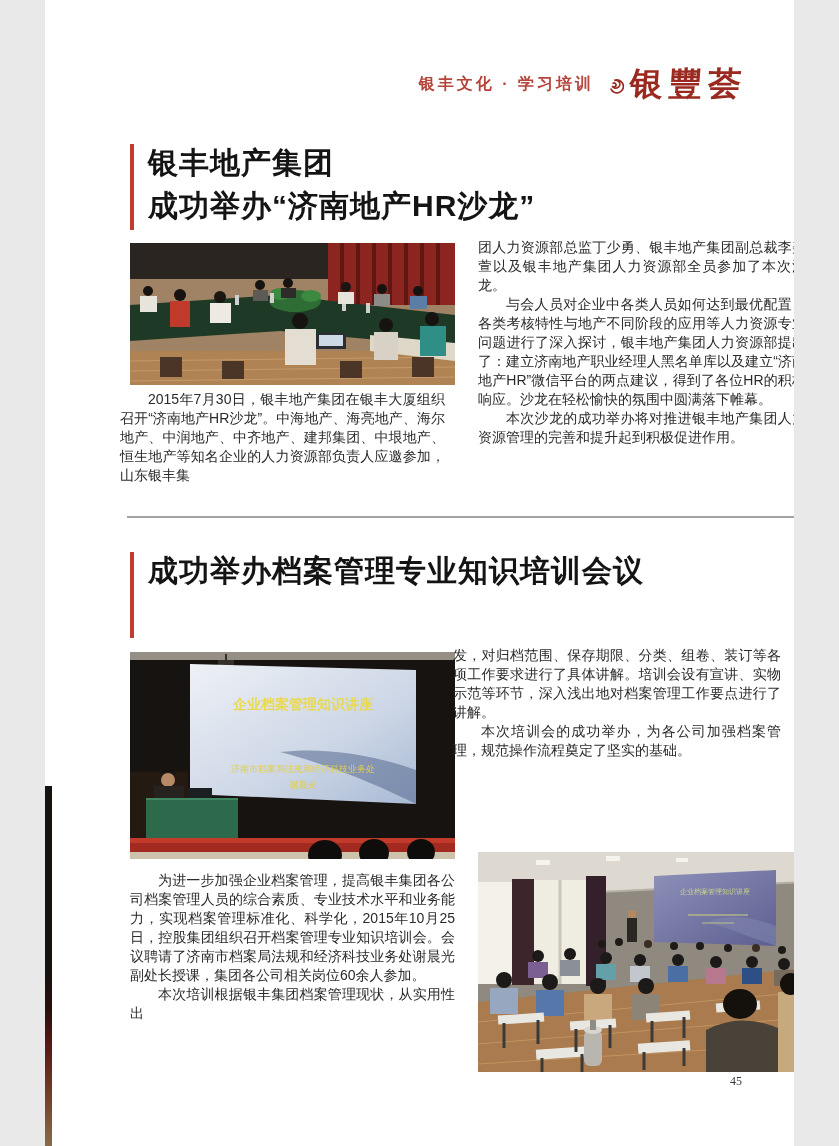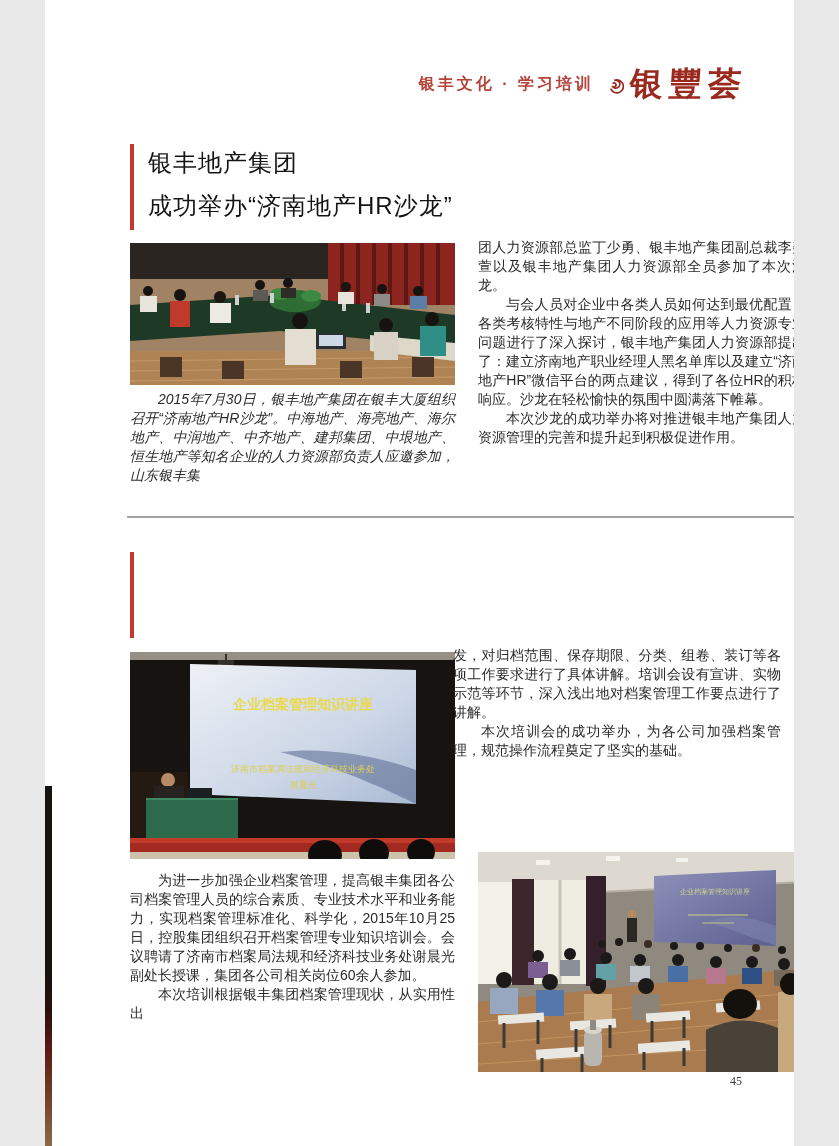--- a/index.html
+++ b/index.html
@@ -18,27 +18,27 @@
   .header { position:absolute; top:62px; right:47px; display:flex; align-items:center; gap:10px; }
   .section-label { font-size:16px; letter-spacing:3px; color:var(--header-red,#b5443b); font-weight:bold; }
   .logo-wrap { display:flex; align-items:center; gap:6px; }
   .logo-text {
     font-family:"Liberation Serif","DejaVu Serif",serif; font-size:33px; font-weight:bold;
     color:var(--logo-red,#9a2a20); letter-spacing:6px; transform:skewX(-4deg);
   }
   
   .article-title { position:absolute; left:85px; display:flex; }
   .title-bar { width:4px; height:86px; background:var(--accent-red,#c23b30); margin-right:14px; margin-top:3px; }
-  .title-lines { font-size:24px; line-height:43px; font-weight:normal; color:#141414; letter-spacing:1px; }
+  .title-lines { font-size:30px; line-height:43px; font-weight:bold; color:#141414; letter-spacing:1px; }
   .t1 { top:141px; } .t2 { top:549px; }
   
   .col { position:absolute; font-size:14px; line-height:19px; text-align:justify; color:#2a2a2a; }
   .col p { text-indent:0; }
   .col p.indent { text-indent:2em; }
-  .a1-left  { left:85px;  top:390px; width:325px;font-style:italic; }
+  .a1-left  { left:75px;  top:390px; width:325px; }
   .a1-right { left:433px; top:238px; width:328px; }
   .a2-right { left:408px; top:646px; width:328px; }
   .a2-left  { left:85px;  top:871px; width:325px; }
   .divider { position:absolute; left:82px; top:516px; width:679px; height:2px; background:var(--divider-gray,#a3a3a3); }
   
   .photo { position:absolute; display:block; }
   .photo1 { left:85px; top:243px; }
   .photo2 { left:85px; top:652px; }
   .photo3 { left:433px; top:852px; }
   .page-number {
@@ -170,20 +170,21 @@
     <p>团人力资源部总监丁少勇、银丰地产集团副总裁李美萱以及银丰地产集团人力资源部全员参加了本次沙龙。</p>
     <p class="indent">与会人员对企业中各类人员如何达到最优配置、各类考核特性与地产不同阶段的应用等人力资源专业问题进行了深入探讨，银丰地产集团人力资源部提出了：建立济南地产职业经理人黑名单库以及建立“济南地产HR”微信平台的两点建议，得到了各位HR的积极响应。沙龙在轻松愉快的氛围中圆满落下帷幕。</p>
     <p class="indent">本次沙龙的成功举办将对推进银丰地产集团人力资源管理的完善和提升起到积极促进作用。</p>
   </div>
 
   <div class="divider"></div>
 
   <div class="article-title t2">
     <div class="title-bar"></div>
     <div class="title-lines">
+      <div>成功举办档案管理专业知识培训会议</div>
     </div>
   </div>
 
   <svg class="photo photo2" width="325" height="207" viewBox="0 0 325 207">
     <defs>
       <linearGradient id="scr2" x1="0" y1="0" x2="1" y2="1">
         <stop offset="0" stop-color="#eef1f6"></stop>
           <stop offset="0.6" stop-color="#ccd6e6"></stop>
           <stop offset="1" stop-color="#a9bad4"></stop>
       </linearGradient>

